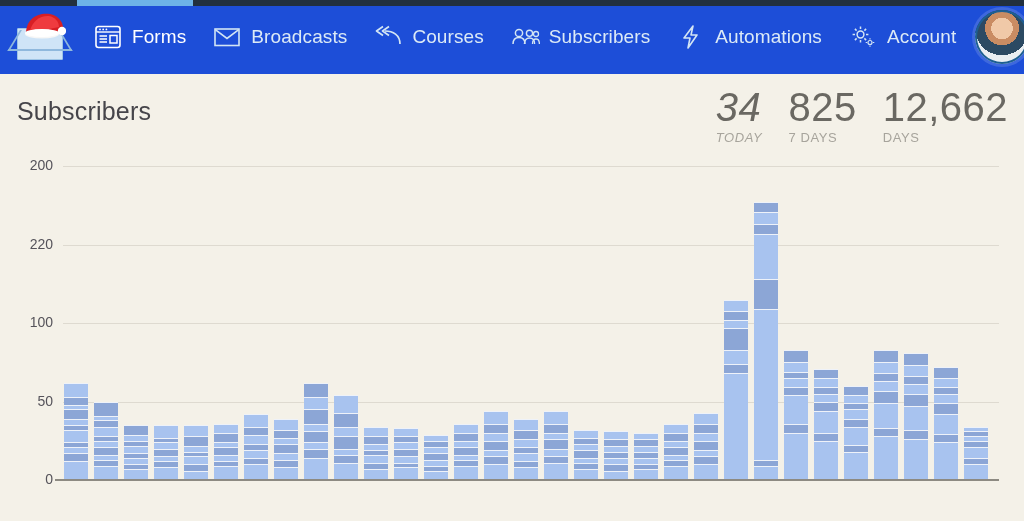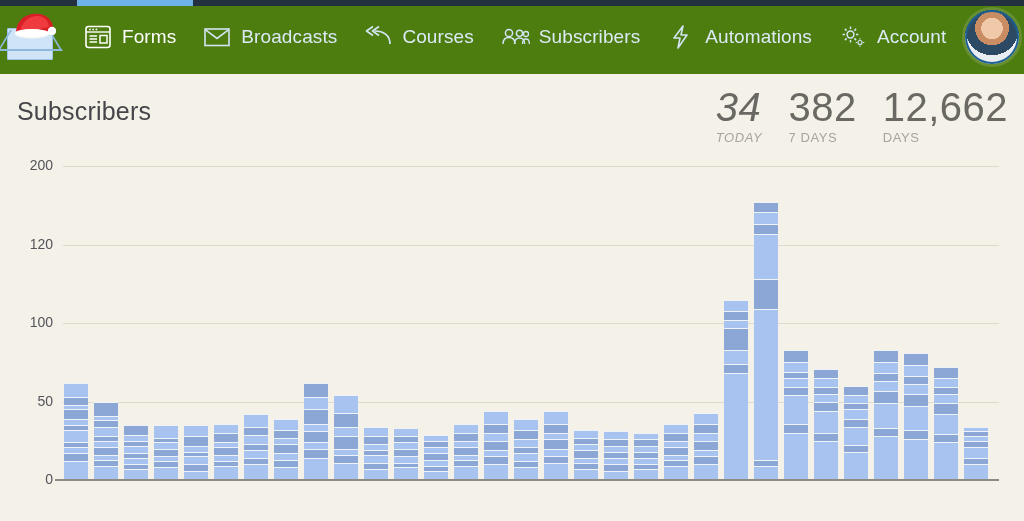--- a/index.html
+++ b/index.html
@@ -21,24 +21,24 @@
   .topstrip-active {
     position: absolute; top: 0; left: 77px;
     width: 116px; height: 6px;
     background: #6db3e8;
   }
 
   
   .header {
     position: absolute; top: 0; left: 0;
     width: 1024px; height: 74px;
-    background: #4d7c0f;
+    background: #1d4ed8;
     display: flex;
     align-items: center;
-    padding-left: 2px;
+    padding-left: 12px;
   }
 
   .logo-wrap {
     position: relative;
     width: 58px; height: 56px;
     flex: 0 0 auto;
     margin-right: 10px;
   }
   .envelope {
     position: absolute;
@@ -295,21 +295,21 @@
 <div class="main">
 
   <div class="page-title">Subscribers</div>
 
   <div class="stats">
     <div class="stat">
       <div class="stat-value">34</div>
       <div class="stat-label">TODAY</div>
     </div>
     <div class="stat">
-      <div class="stat-value">382</div>
+      <div class="stat-value">825</div>
       <div class="stat-label">7 DAYS</div>
     </div>
     <div class="stat">
       <div class="stat-value">12,662</div>
       <div class="stat-label">DAYS</div>
     </div>
   </div>
 
   <div class="chart">
     <div class="plot">
@@ -317,21 +317,21 @@
           <div class="gridline" style="top: 314px; background: transparent;">
             <div class="ytick-label">0</div>
           </div>
           <div class="gridline" style="top: 235.5px;">
             <div class="ytick-label">50</div>
           </div>
           <div class="gridline" style="top: 157px;">
             <div class="ytick-label">100</div>
           </div>
           <div class="gridline" style="top: 78.5px;">
-            <div class="ytick-label">120</div>
+            <div class="ytick-label">220</div>
           </div>
           <div class="gridline" style="top: 0px;">
             <div class="ytick-label">200</div>
           </div>
         </div>
       <div class="bars" id="bars">
           <div class="bar" title="Dec 01: 62" style="left: 1px; height: 97.34px; width: 24px;">
             <div class="seg" style="height: 18.84px; background: rgb(168, 195, 239); border-top: 1.5px solid rgb(238, 242, 249);"></div>
             <div class="seg" style="height: 7.85px; background: rgb(140, 166, 214); border-top: 1.5px solid rgb(238, 242, 249);"></div>
             <div class="seg" style="height: 6.28px; background: rgb(168, 195, 239); border-top: 1.5px solid rgb(238, 242, 249);"></div>

